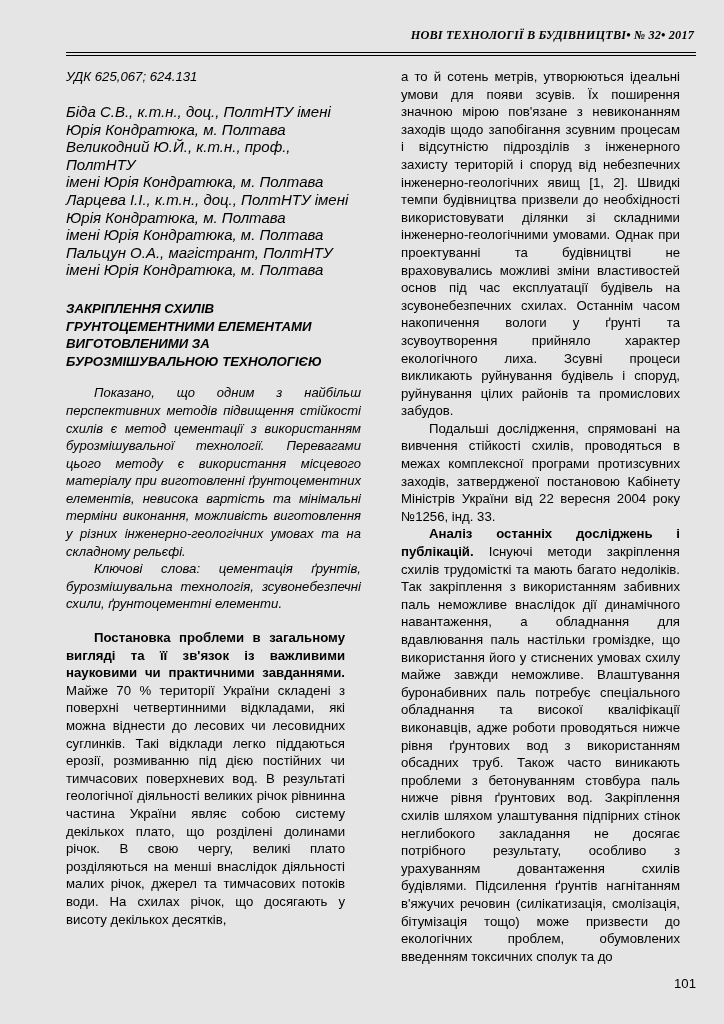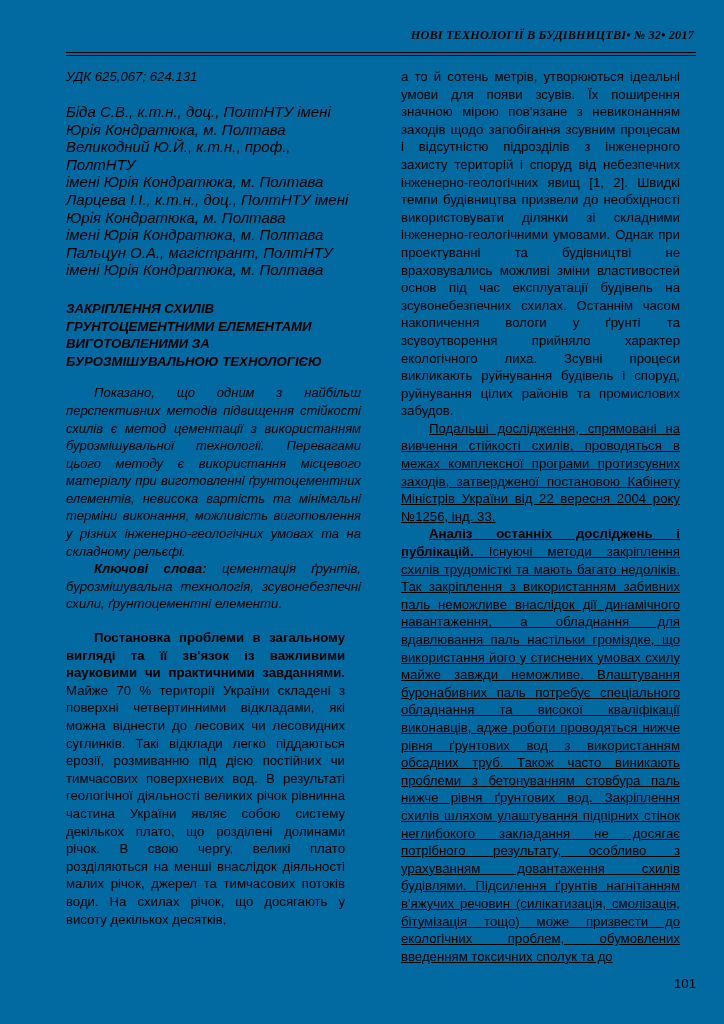--- a/index.html
+++ b/index.html
@@ -6,21 +6,21 @@
   html, body {
     margin: 0;
     padding: 0;
     background: #ffffff;
   }
   .page {
     position: relative;
     width: 724px;
     height: 1024px;
     margin: 0 auto;
-    background: #0369a1;
+    background: #e5e5e5;
     box-sizing: border-box;
     overflow: hidden;
     font-family: "Liberation Sans", sans-serif;
     color: #000000;
   }
 
   
   .running-head {
     position: absolute;
     top: 28px;
@@ -102,30 +102,30 @@
     hyphens: none;
   }
   .keywords {
     font-style: italic;
     font-size: 13.2px;
     line-height: 17.6px;
     text-align: justify;
     text-indent: 28px;
     margin: 0 0 16px 0;
   }
-  .keywords b { font-weight: bold; }
+  .keywords b { font-weight: normal; }
 
   .body-par {
     font-size: 13.2px;
     line-height: 17.6px;
     text-align: justify;
     text-indent: 28px;
     margin: 0 16px 0 0;
   }
-  .body-par + .body-par { margin-top: 0; text-decoration: underline; }
+  .body-par + .body-par { margin-top: 0; }
   .body-par b { font-weight: bold; }
 
   
   .cont-par {
     text-indent: 0;
   }
 
   
   .folio {
     position: absolute;

